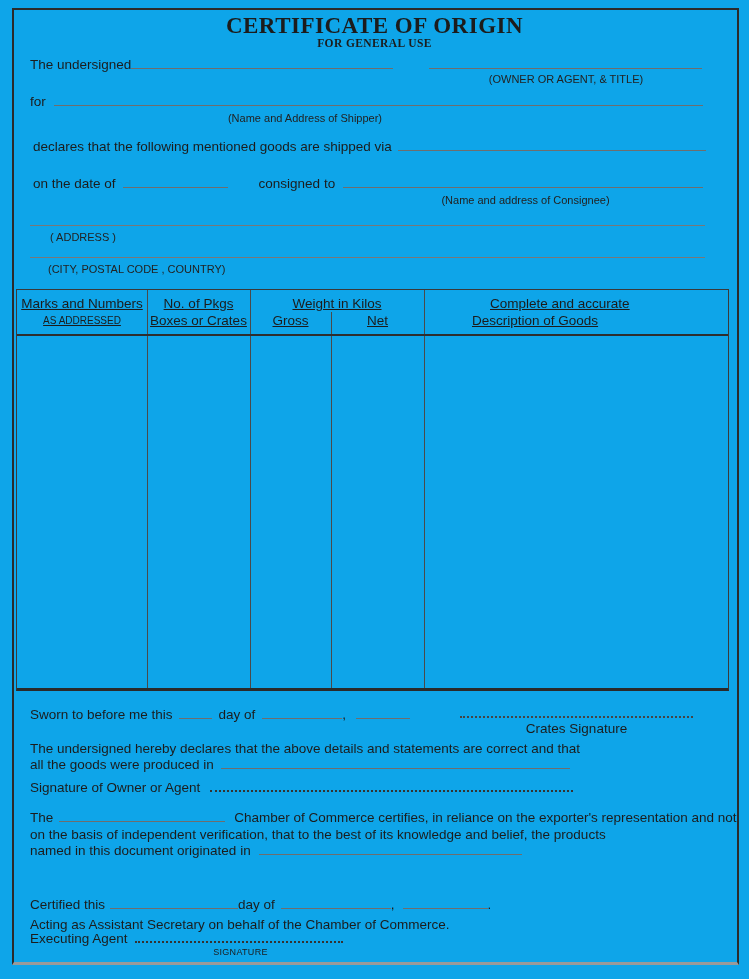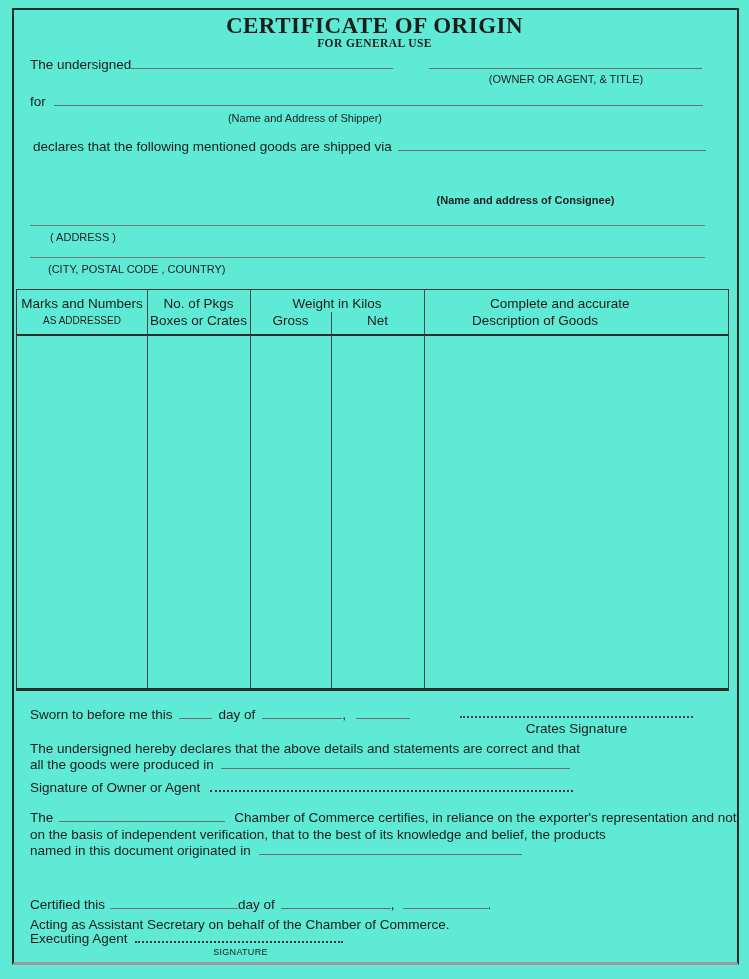--- a/index.html
+++ b/index.html
@@ -1,16 +1,16 @@
 <!DOCTYPE html>
 <html><head>
 <meta charset="utf-8">
 <style>
   html,body{margin:0;padding:0;background:#fff;}
-  .page{position:relative;width:749px;height:979px;background:#5eead4;
+  .page{position:relative;width:749px;height:979px;background:#0ea5e9;
         font-family:"Liberation Sans", sans-serif;color:#1c1c1c;overflow:hidden;}
   .frame{position:absolute;left:12px;top:8px;right:10px;bottom:14px;
          border:2px solid #2b2b2b;border-bottom:3px solid #9a9a9a;}
   .abs{position:absolute;}
   .lbl{font-size:13.5px;line-height:16px;white-space:nowrap;}
   .cap{font-size:11px;line-height:13px;color:#222;white-space:nowrap;}
   .row{position:absolute;display:flex;align-items:baseline;line-height:16px;font-size:13.5px;}
   .row .txt{white-space:nowrap;}
   .blank{display:inline-block;height:3px;border-bottom:1.5px solid #6e6e6e;}
   .fill{flex:1;}
@@ -18,21 +18,21 @@
   .dots{display:inline-block;height:3px;border-bottom:2.6px dotted #333;}
   .dots-fine{border-bottom:2px dotted #444;}
   .title{position:absolute;left:0;right:0;text-align:center;
          font-family:"Liberation Serif", serif;font-weight:700;}
   .ctr{text-align:center;}
   
   .tbl{position:absolute;left:16px;top:289px;width:713px;height:402px;
        border:1.5px solid #3a3a3a;border-bottom:3.5px solid #2a2a2a;box-sizing:border-box;}
   .vline{position:absolute;top:0;bottom:0;width:0;border-left:1.2px solid #4a4a4a;}
   .tbl .hdru{position:absolute;left:0;right:0;top:44px;height:2px;background:#2e2e2e;}
-  .th{position:absolute;font-size:13.5px;line-height:15px;text-align:center;}
+  .th{position:absolute;font-size:13.5px;line-height:15px;text-align:center;text-decoration:underline;}
   .th.small{font-size:10px;}
 </style>
 </head>
 <body>
 
 <div class="page">
 
   <div class="frame"></div>
 
   <div class="title" style="top:13px;font-size:23px;letter-spacing:0.5px;">CERTIFICATE OF ORIGIN</div>
@@ -52,21 +52,30 @@
     <span class="blank fill"></span>
   </div>
   <div class="abs cap ctr" style="left:155px;top:112px;width:300px;">(Name and Address of Shipper)</div>
 
   <div class="row" style="left:33px;top:139px;width:673px;justify-content:center;">
     <span class="txt">declares that the following mentioned goods are shipped via</span>
     <span style="width:6px;"></span>
     <span class="blank fill"></span>
   </div>
 
-  <div class="abs cap ctr" style="left:378px;top:194px;width:295px;font-weight:bold;">(Name and address of Consignee)</div>
+  <div class="row" style="left:33px;top:176px;width:670px;">
+    <span class="txt">on the date of</span>
+    <span style="width:7px;"></span>
+    <span class="blank" style="width:105px;"></span>
+    <span style="width:31px;"></span>
+    <span class="txt">consigned to</span>
+    <span style="width:8px;"></span>
+    <span class="blank fill"></span>
+  </div>
+  <div class="abs cap ctr" style="left:378px;top:194px;width:295px;">(Name and address of Consignee)</div>
 
   <div class="hline" style="left:30px;top:225px;width:675px;"></div>
   <div class="abs cap" style="left:50px;top:231px;">( ADDRESS )</div>
 
   <div class="hline" style="left:30px;top:257px;width:675px;"></div>
   <div class="abs cap" style="left:48px;top:263px;">(CITY, POSTAL CODE , COUNTRY)</div>
 
   <div class="tbl">
     <div class="vline" style="left:130px;"></div>
     <div class="vline" style="left:233px;"></div>

